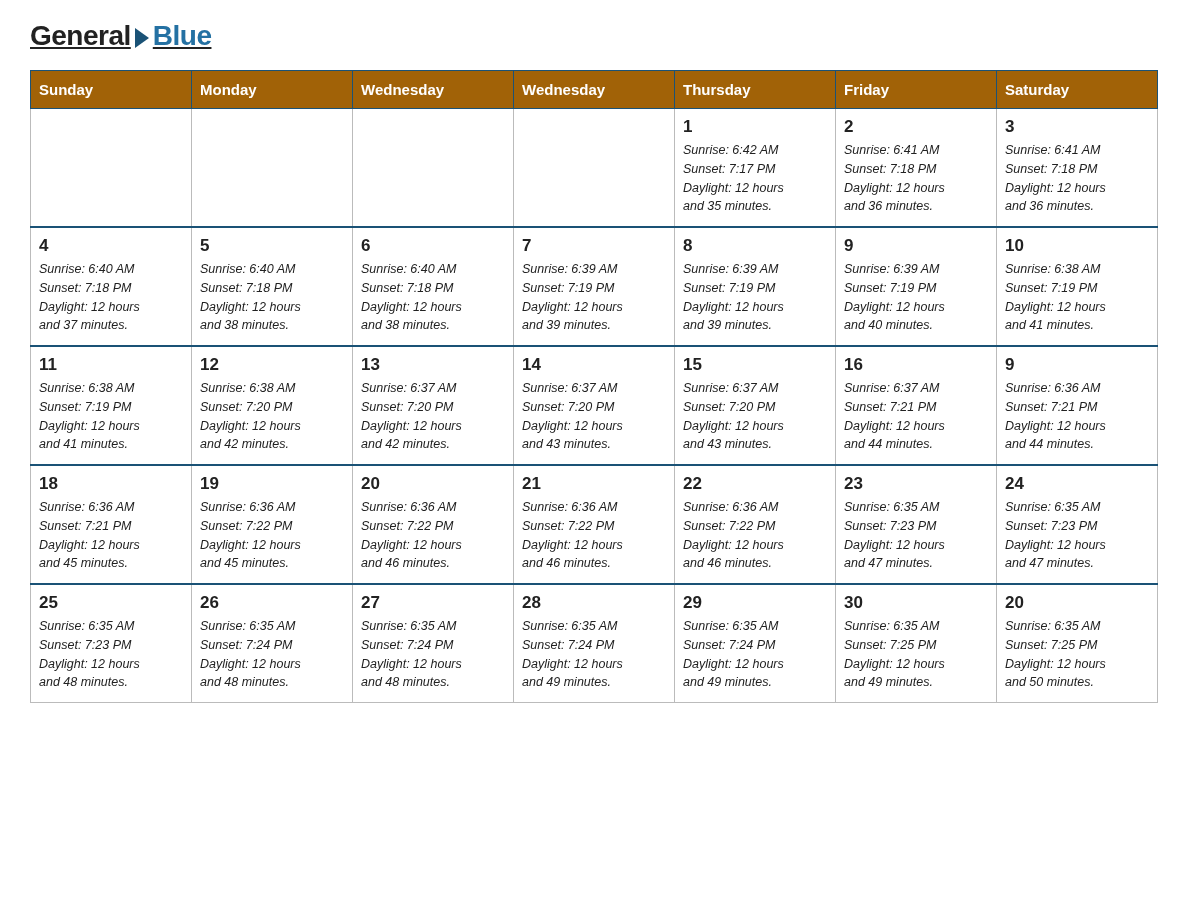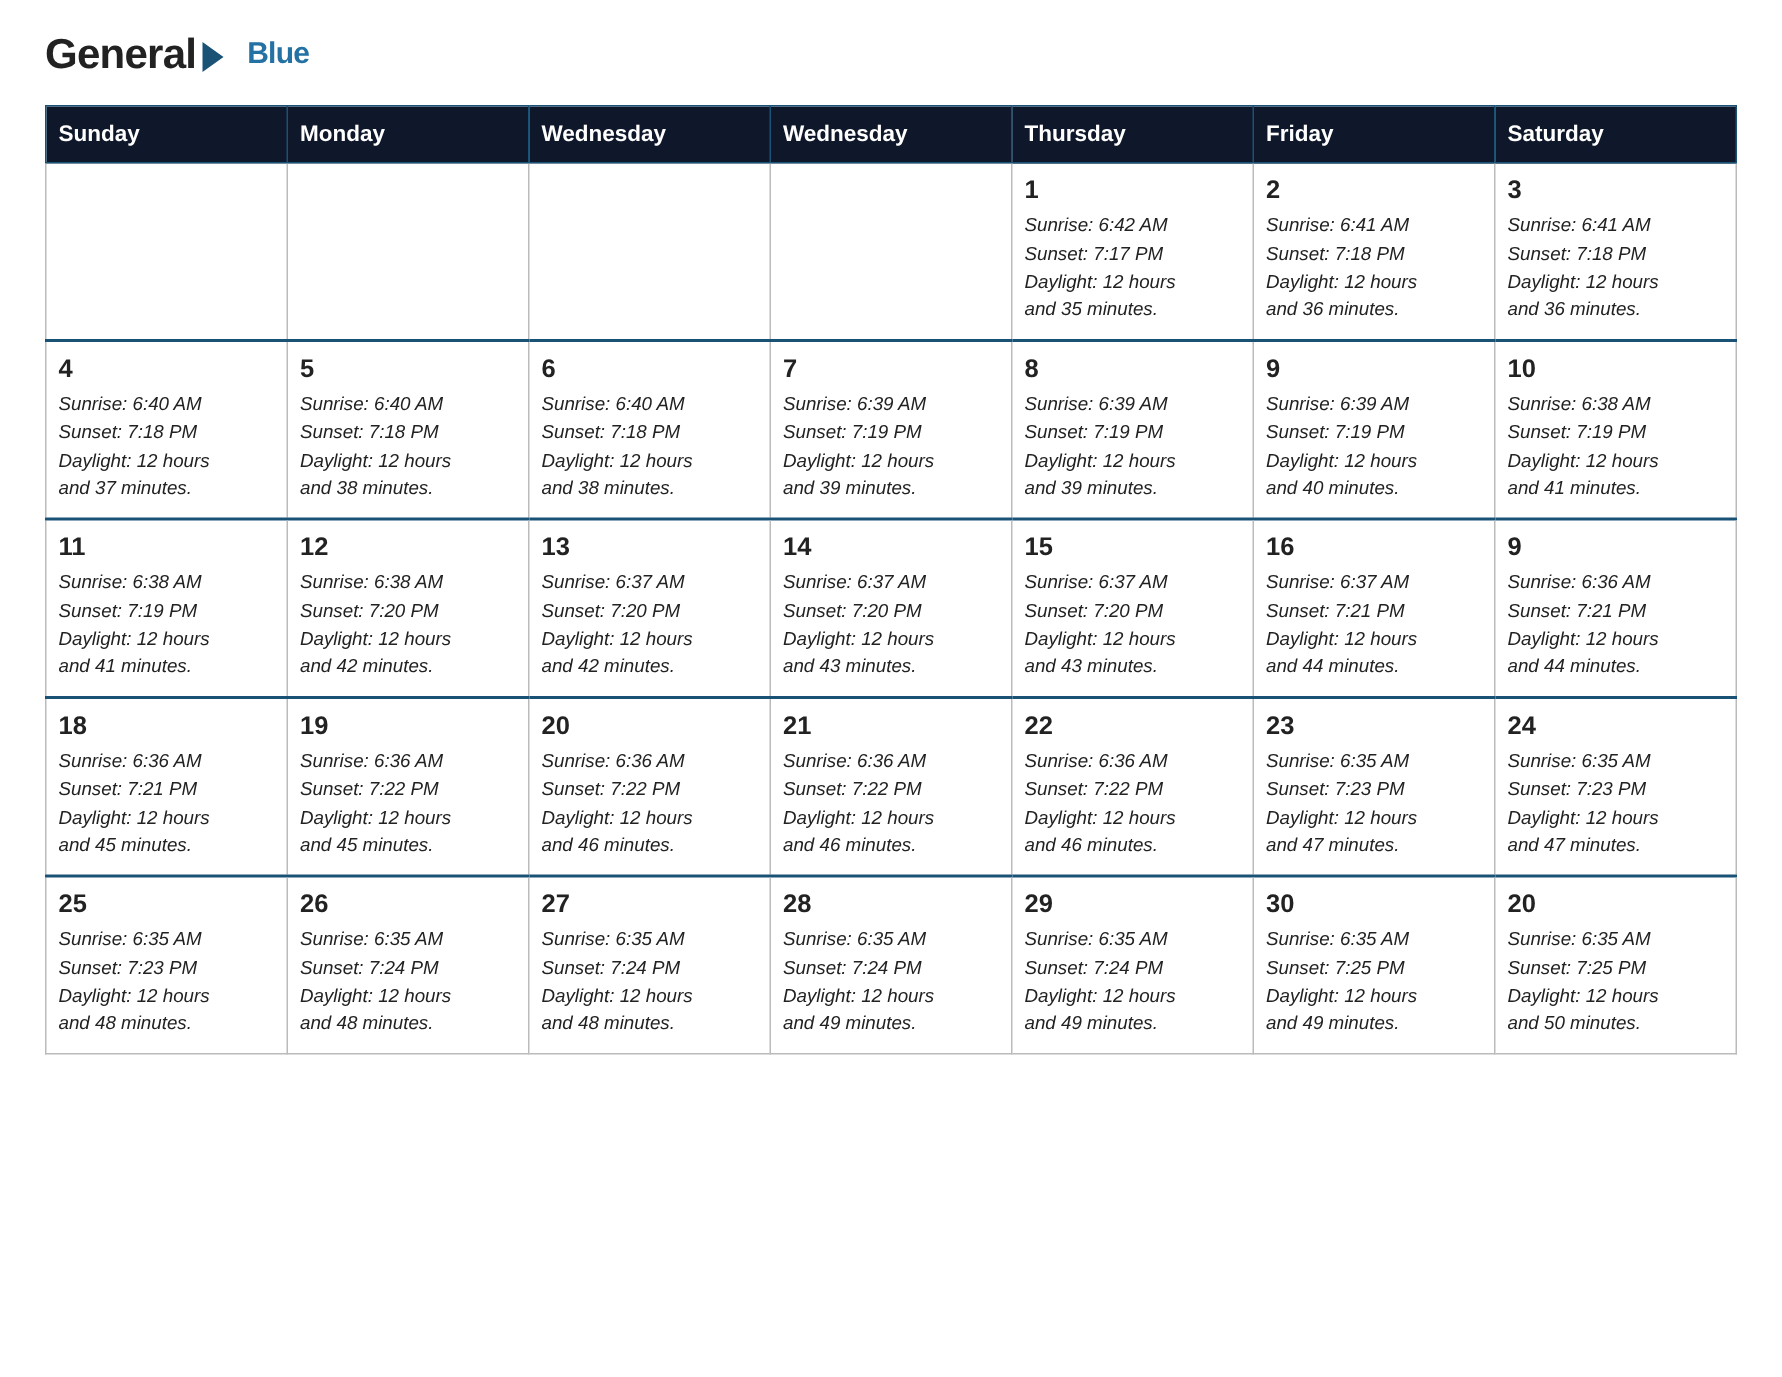--- a/index.html
+++ b/index.html
@@ -9,20 +9,21 @@
       color: #222;
       width: 1188px;
       min-height: 918px;
       padding: 20px 30px 30px 30px;
     }
     .header {
       display: flex;
       justify-content: space-between;
       align-items: flex-start;
       margin-bottom: 18px;
+      text-decoration: underline;
     }
     .logo {
       display: flex;
       flex-direction: column;
       align-items: flex-start;
     }
     .logo-top {
       display: flex;
       align-items: center;
     }
@@ -35,24 +36,24 @@
     .logo-arrow {
       width: 0;
       height: 0;
       border-left: 14px solid #1a5276;
       border-top: 10px solid transparent;
       border-bottom: 10px solid transparent;
       margin-left: 4px;
       margin-top: 4px;
     }
     .logo-blue {
-      font-size: 20px;
+      font-size: 28px;
       font-weight: bold;
       color: #2471a3;
-      margin-left: 16px;
+      margin-left: 4px;
       letter-spacing: -0.5px;
     }
     .title-area {
       text-align: right;
     }
     .title-month {
       font-size: 52px;
       font-weight: bold;
       color: #222;
       line-height: 1.1;
@@ -61,21 +62,21 @@
       font-size: 20px;
       color: #444;
       margin-top: 4px;
     }
     .calendar {
       width: 100%;
       border-collapse: collapse;
       border: 1px solid #bbb;
     }
     .calendar th {
-      background-color: #0f172a;
+      background-color: #a16207;
       color: #fff;
       font-size: 15px;
       font-weight: bold;
       padding: 10px 8px;
       text-align: left;
       border: 1px solid #1a5276;
     }
     .calendar td {
       border: 1px solid #bbb;
       vertical-align: top;

